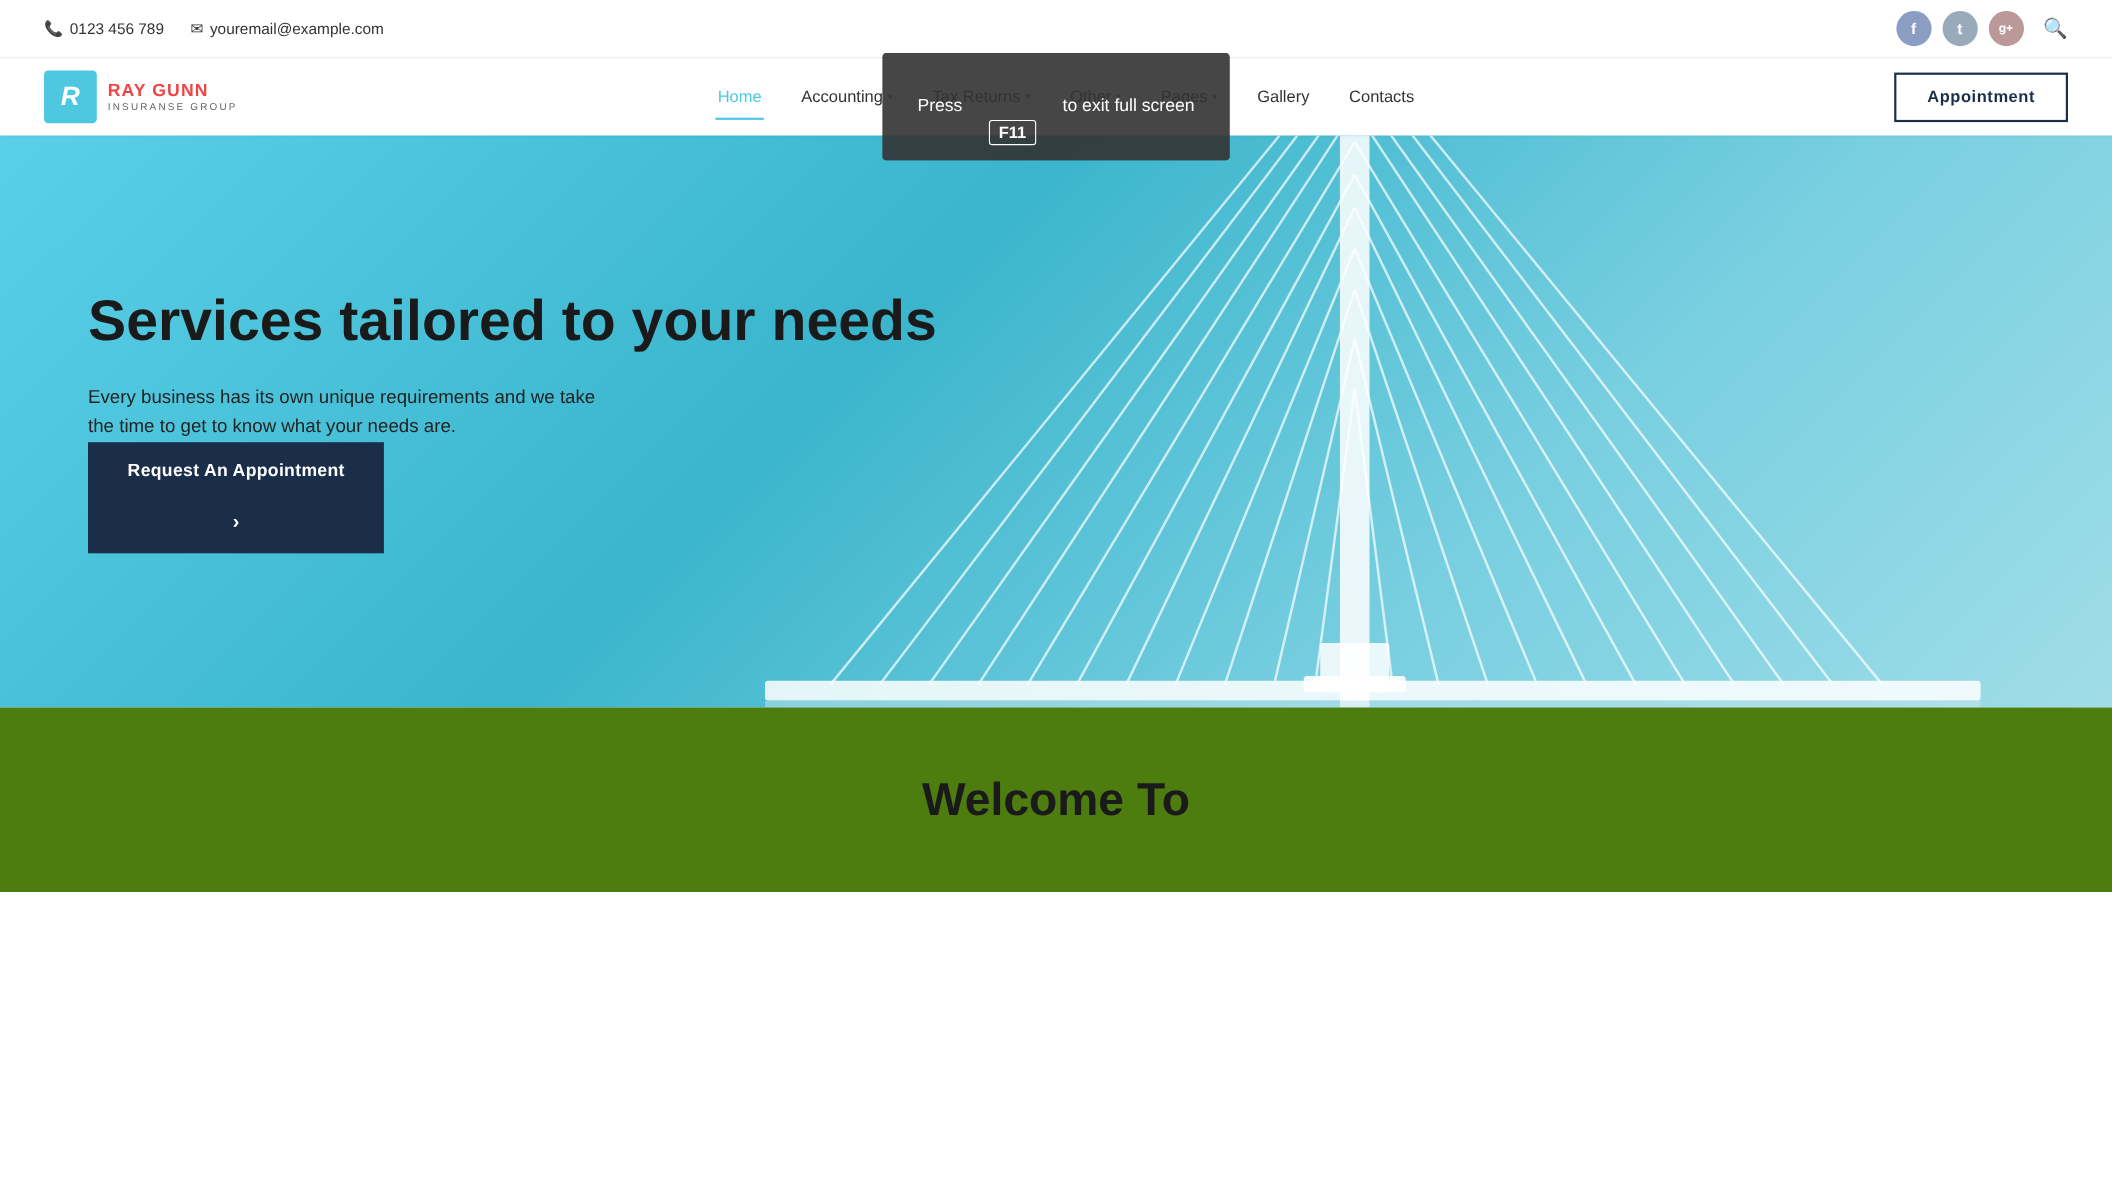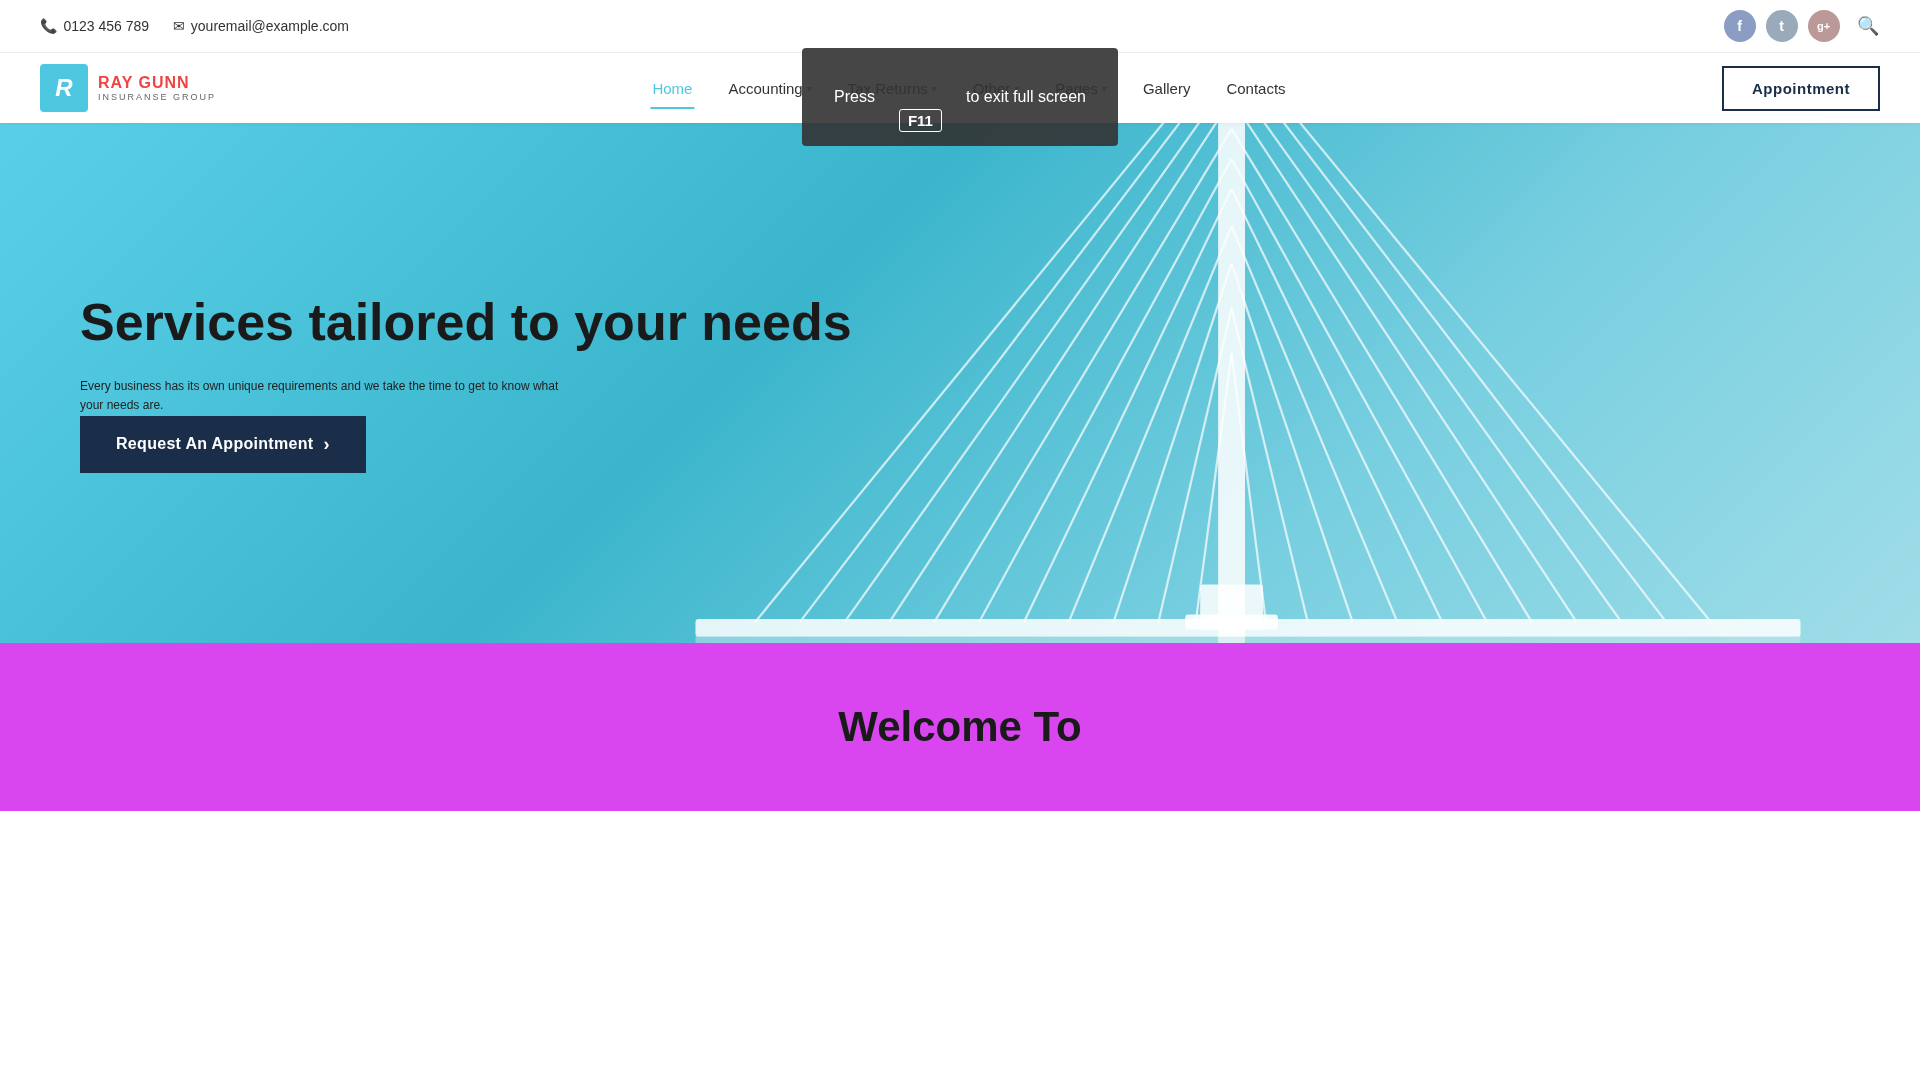--- a/index.html
+++ b/index.html
@@ -199,46 +199,47 @@
       z-index: 2;
     }
     .hero-title {
       font-size: 52px;
       font-weight: 700;
       color: #1a1a1a;
       line-height: 1.15;
       margin-bottom: 24px;
     }
     .hero-subtitle {
-      font-size: 12px;
+      font-size: 17px;
       color: #222;
       line-height: 1.6;
       max-width: 480px;
     }
     .hero-btn {
       display: inline-flex;
       align-items: center;
-      gap: 10px;
+      gap: 26px;
       background: #1a2e4a;
       color: #fff;
       padding: 18px 36px;
       font-size: 16px;
       font-weight: 700;
       cursor: pointer;
       border: none;
       letter-spacing: 0.3px;
       width: fit-content;
+      flex-direction: column;
     }
     .hero-btn .arrow {
       font-size: 18px;
     }
 
     
     .below-hero {
-      background: #d946ef;
+      background: #4d7c0f;
       padding: 60px 40px;
       text-align: center;
     }
     .below-hero-title {
       font-size: 42px;
       font-weight: 800;
       color: #1a1a1a;
     }
 
     

